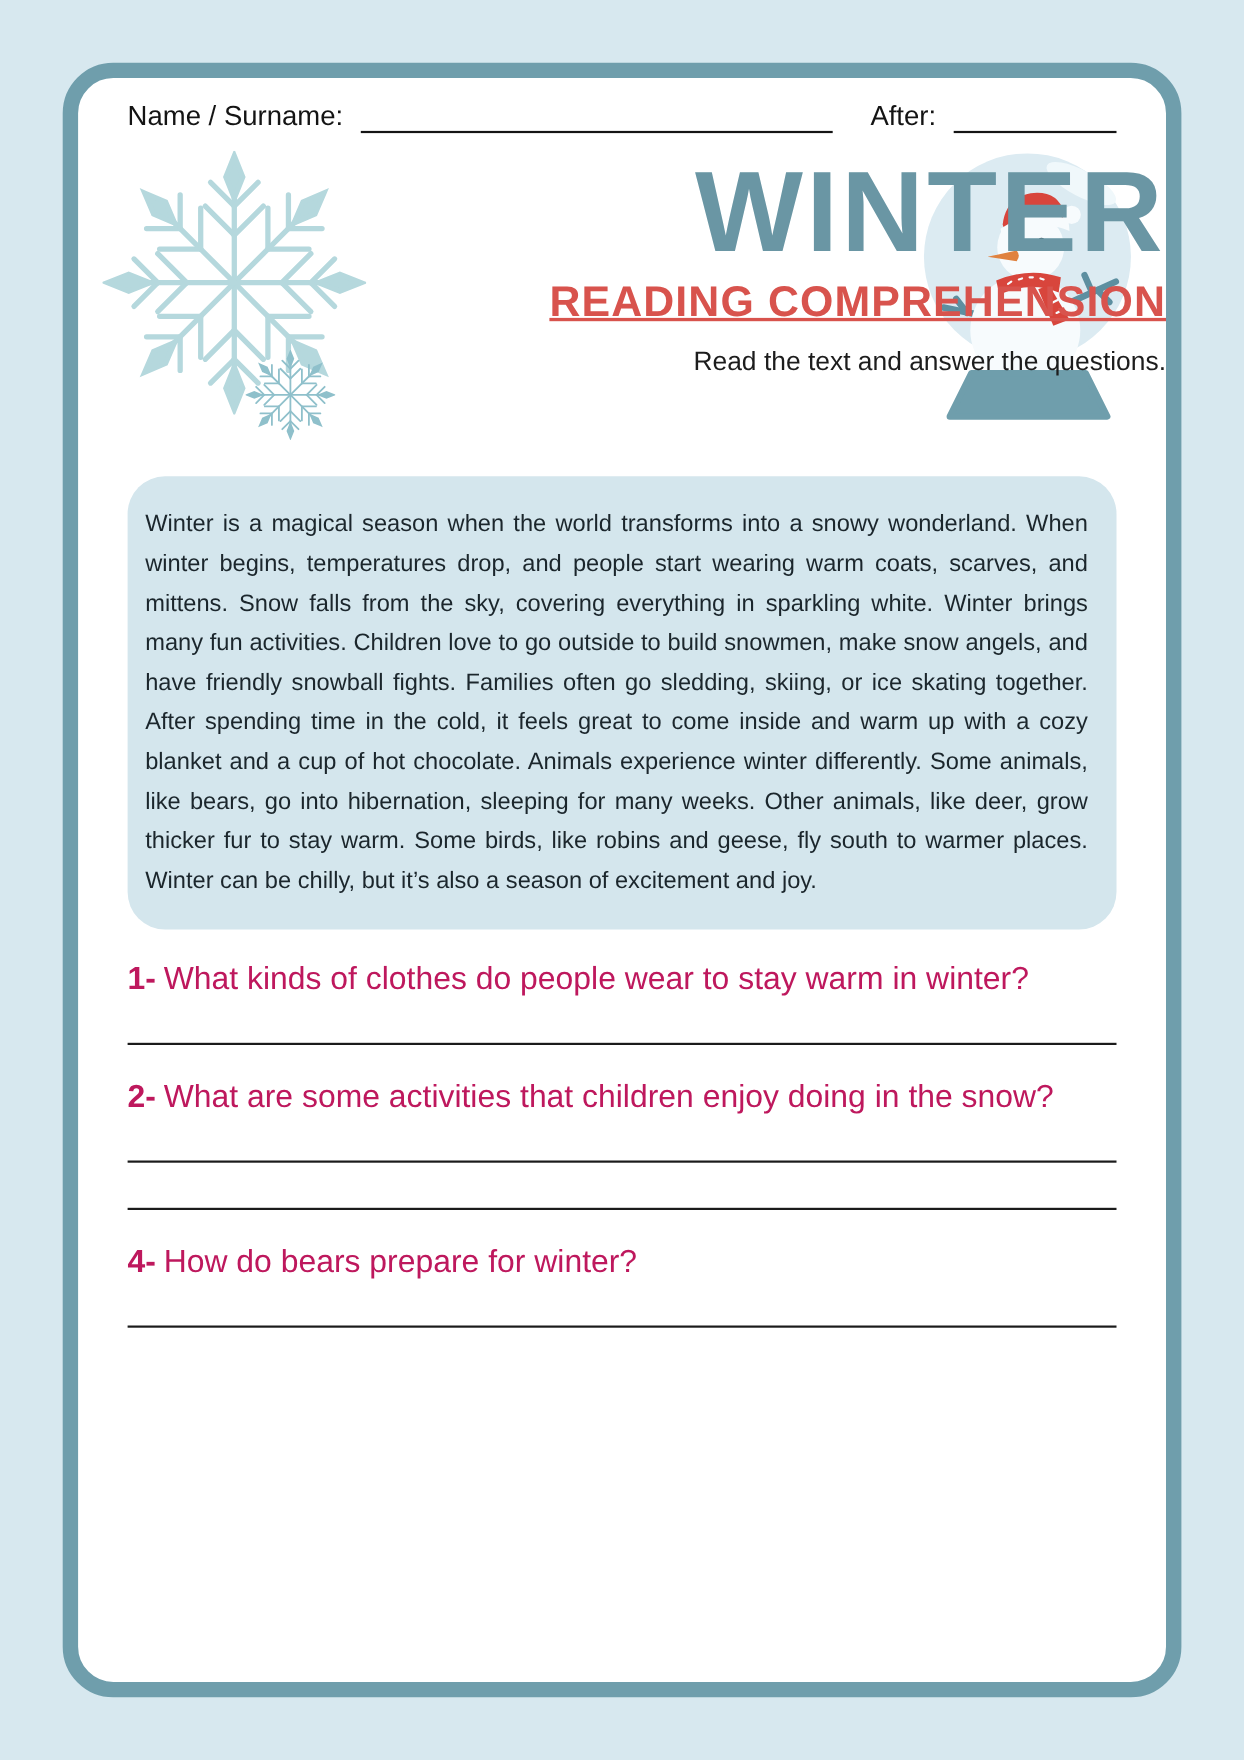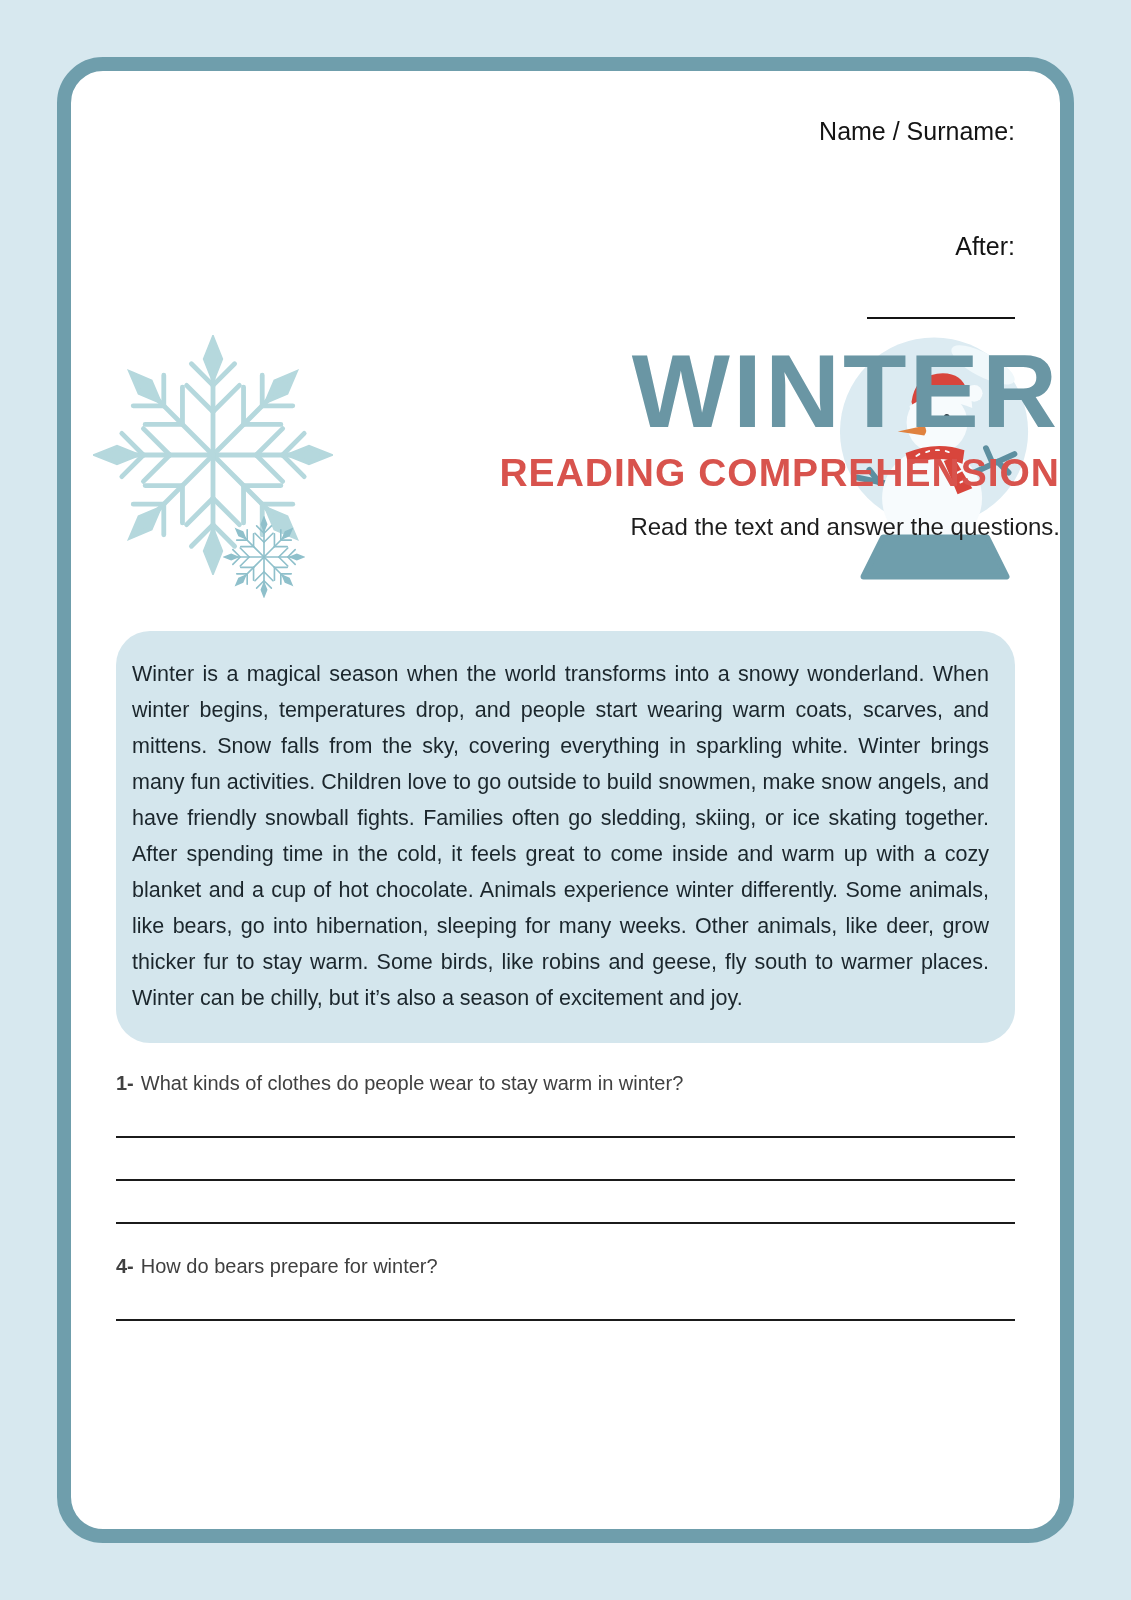--- a/index.html
+++ b/index.html
@@ -20,24 +20,23 @@
     overflow: hidden;
   }
   .inner {
     position: relative; width: 100%; height: 100%;
     padding: 0 45px;
   }
 
   
   .header-row {
     display: flex; align-items: flex-end;
-    margin-top: 46px;
+    margin-top: 20px;
     font-size: 25px; color: #141414;
-    gap: 28px;
-    flex-direction: column;
+    gap: 16px;
   }
   .write-line {
     border-bottom: 2px solid #141414;
     height: 30px;
   }
   .name-line { flex: 1 1 auto; max-width: 445px; }
   .date-label { margin-left: 18px; }
   .date-line { width: 148px; flex: 0 0 auto; }
 
   
@@ -68,20 +67,21 @@
     margin-top: 6px;
     font-size: 104px; font-weight: 800;
     letter-spacing: 3px; line-height: 1.0;
     color: #6a96a4;
   }
   .sub-title {
     margin-top: 8px;
     font-size: 39px; font-weight: 800;
     letter-spacing: 1px;
     color: #d8534d;
+    text-decoration: underline;
   }
   .instruction {
     margin-top: 18px;
     font-size: 24px; color: #1d1d1d; margin-left: 32px;
   }
 
   
   .passage-box {
     margin-top: 22px;
     background: #d4e6ed;
@@ -89,21 +89,21 @@
     padding: 25px 26px 27px 16px;
     font-size: 21.5px;
     line-height: 36px;
     text-align: justify;
     color: #1b262c;
   }
 
   
   .question-block { margin-top: 31px; }
   .question-block.first { margin-top: 29px; }
-  .q-text { font-size: 20px; color: #404040; }
+  .q-text { font-size: 29px; color: #be185d; }
   .q-num { font-weight: bold; margin-right: 7px; }
   .answer-line {
     margin-top: 41px;
     border-bottom: 2px solid #1b1b1b;
     height: 1px; width: 100%;
   }
 </style>
 </head>
 <body>
 
@@ -239,20 +239,23 @@
     <div class="passage-box">Winter is a magical season when the world transforms into a snowy wonderland. When winter begins, temperatures drop, and people start wearing warm coats, scarves, and mittens. Snow falls from the sky, covering everything in sparkling white. Winter brings many fun activities. Children love to go outside to build snowmen, make snow angels, and have friendly snowball fights. Families often go sledding, skiing, or ice skating together. After spending time in the cold, it feels great to come inside and warm up with a cozy blanket and a cup of hot chocolate. Animals experience winter differently. Some animals, like bears, go into hibernation, sleeping for many weeks. Other animals, like deer, grow thicker fur to stay warm. Some birds, like robins and geese, fly south to warmer places. Winter can be chilly, but it’s also a season of excitement and joy.</div>
 
     <div class="question-block first">
       <div class="q-text">
         <span class="q-num">1-</span><span>What kinds of clothes do people wear to stay warm in winter?</span>
       </div>
       <div class="answer-line"></div>
     </div>
 
     <div class="question-block">
+      <div class="q-text">
+        <span class="q-num">2-</span><span>What are some activities that children enjoy doing in the snow?</span>
+      </div>
       <div class="answer-line"></div>
     </div>
 
     <div class="question-block">
       <div class="answer-line"></div>
     </div>
 
     <div class="question-block">
       <div class="q-text">
         <span class="q-num">4-</span><span>How do bears prepare for winter?</span>

